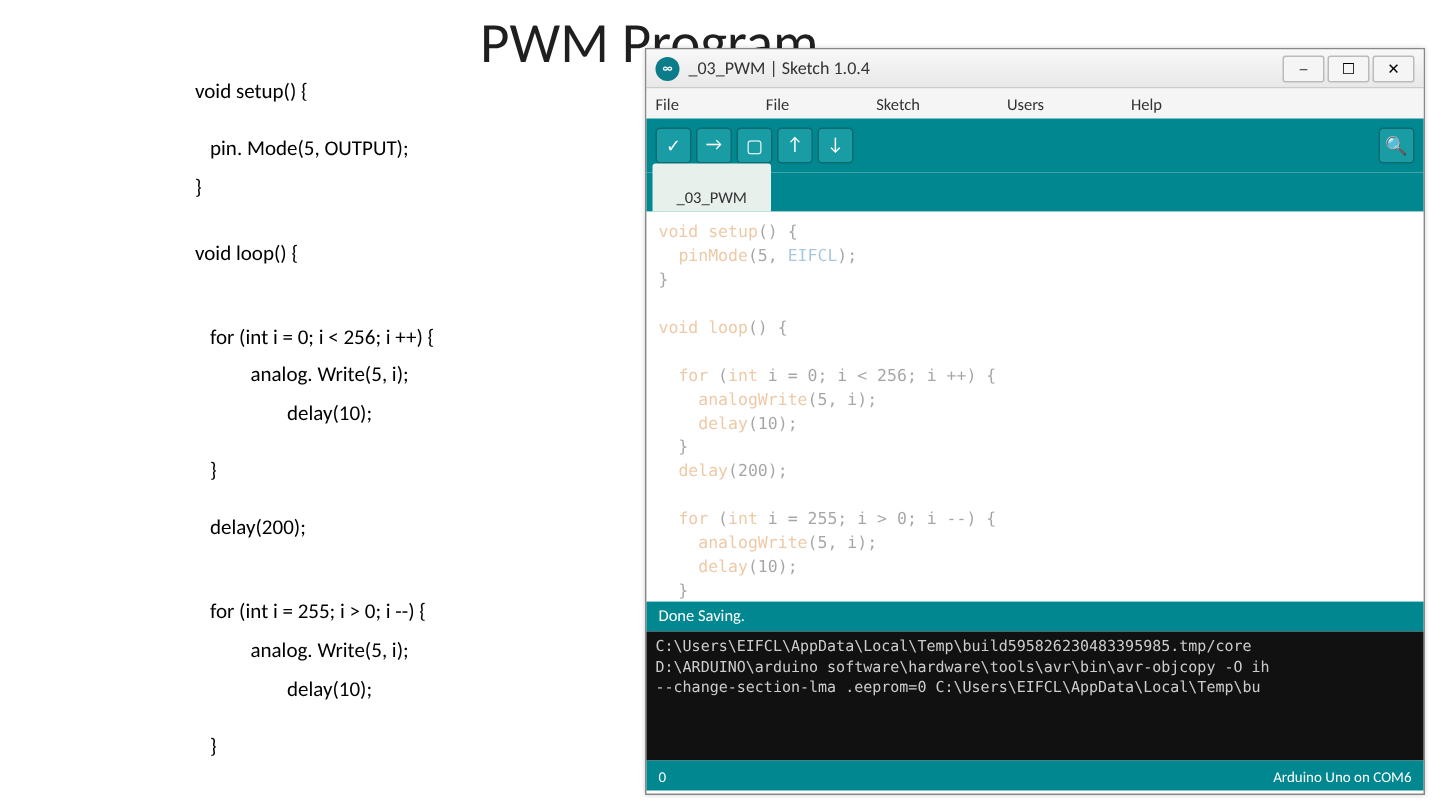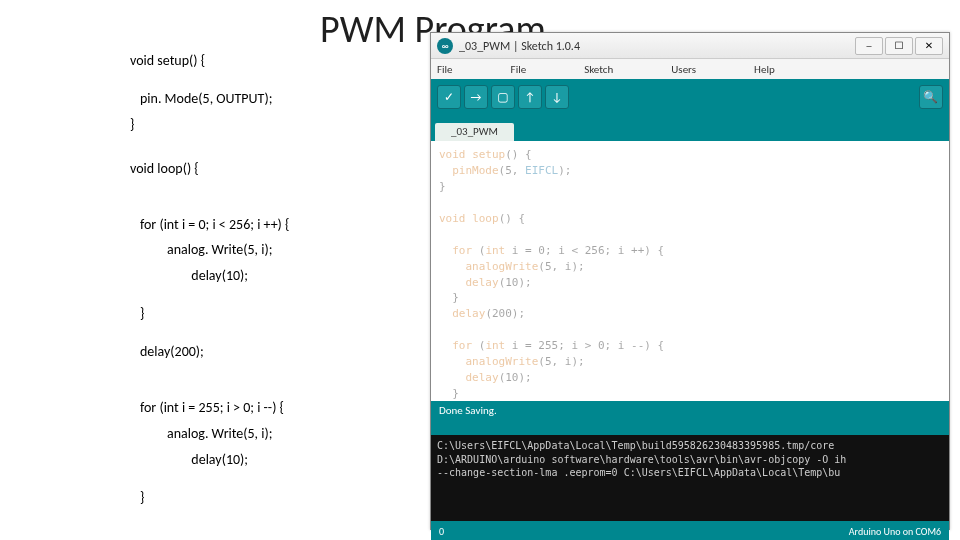--- a/index.html
+++ b/index.html
@@ -16,27 +16,27 @@
   .titlebar { height: 26px; background: linear-gradient(#f8f8f8,#e8e8e8); display: flex; align-items: center; padding: 0 6px; border-bottom: 1px solid #ccc; }
   .ide-icon { width: 16px; height: 16px; background: #0a7c8a; border-radius: 50%; display: flex; align-items: center; justify-content: center; font-size: 8px; color: #fff; font-weight: bold; }
   .titlebar-text { font-size: 12px; margin-left: 6px; color: #333; flex: 1; }
   .win-btn { width: 28px; height: 18px; border: 1px solid #bbb; margin-left: 2px; display: flex; align-items: center; justify-content: center; font-size: 10px; background: #f5f5f5; border-radius: 2px; }
   .menubar { height: 20px; display: flex; align-items: center; padding: 0 6px; font-size: 11px; color: #333; background: #f5f5f5; gap: 48px; }
   .menubar span { margin-right: 10px; }
   .toolbar { height: 36px; background: #00878f; display: flex; align-items: center; padding: 0 6px; gap: 3px; }
   .tool-btn { width: 24px; height: 24px; border-radius: 3px; background: #1a9ca4; display: flex; align-items: center; justify-content: center; color: #fff; font-size: 12px; border: 1px solid #0d6b72; }
   .tool-spacer { flex: 1; }
   .tabbar { height: 26px; background: #00878f; padding: 0 4px 0 4px; display: flex; align-items: flex-end; }
-  .tab { background: #e8f0ec; padding: 2px 16px 3px; font-size: 11px; color: #333; border-top-left-radius: 2px; border-top-right-radius: 2px; }
+  .tab { background: #e8f0ec; padding: 16px 16px 3px; font-size: 11px; color: #333; border-top-left-radius: 2px; border-top-right-radius: 2px; }
   .editor { height: 260px; background: #fff; padding: 6px 8px; font-family: Consolas, monospace; font-size: 11px; line-height: 1.45; overflow: hidden; white-space: pre; }
   .kw { color: #cc6600; }
   .fn { color: #cc6600; }
   .lit { color: #006699; }
   .faint { opacity: 0.35; }
-  .statusbar { height: 34px; background: #00878f; color: #fff; font-size: 11px; padding: 3px 8px; }
+  .statusbar { height: 20px; background: #00878f; color: #fff; font-size: 11px; padding: 3px 8px; }
   .console { height: 86px; background: #111; color: #ccc; font-family: Consolas, monospace; font-size: 10px; padding: 4px 6px; line-height: 1.35; overflow: hidden; white-space: nowrap; }
   .console .row { overflow: hidden; text-overflow: clip; }
   .bottombar { height: 20px; background: #00878f; color: #fff; font-size: 10px; display: flex; align-items: center; padding: 0 8px; }
   .bottombar .r { margin-left: auto; }
 </style>
 </head>
 <body>
 
 <div class="title">PWM Program</div>
 

